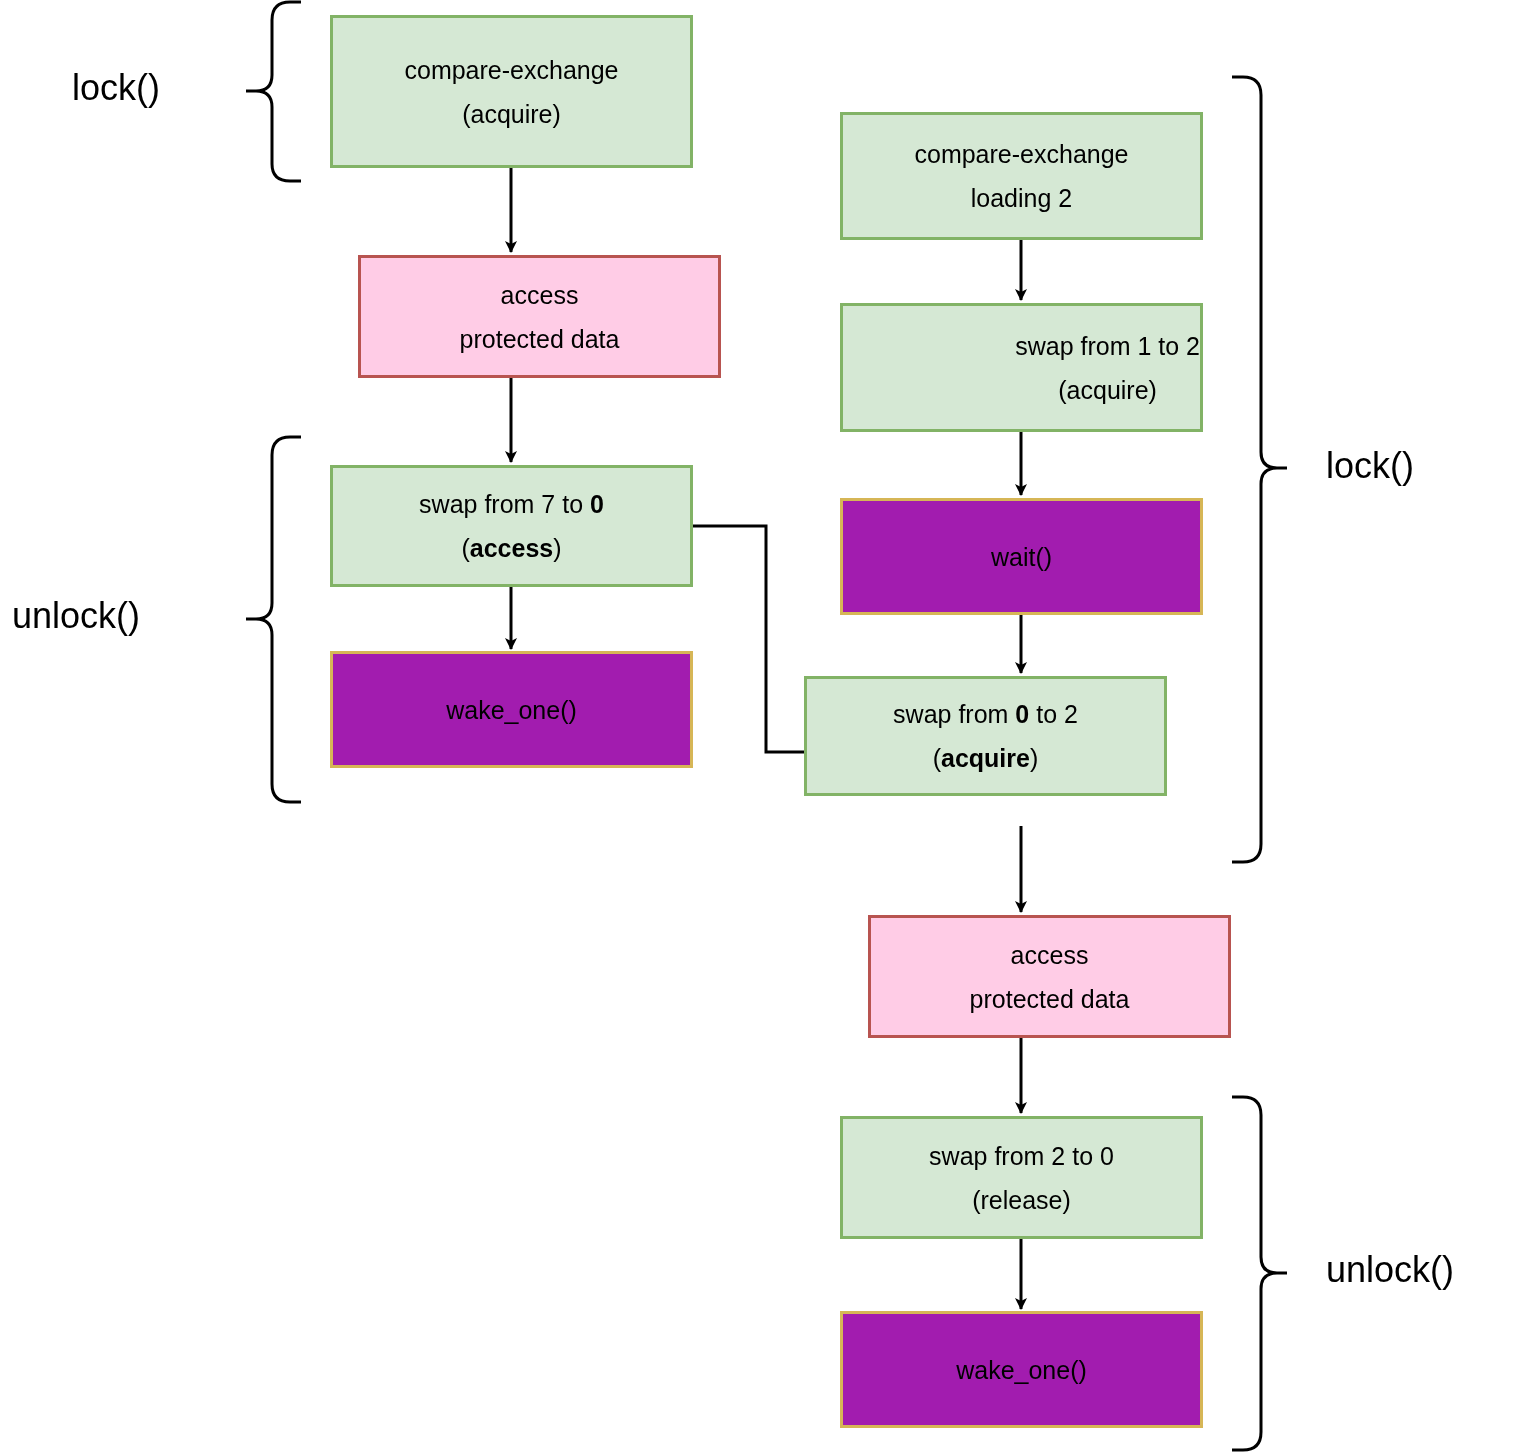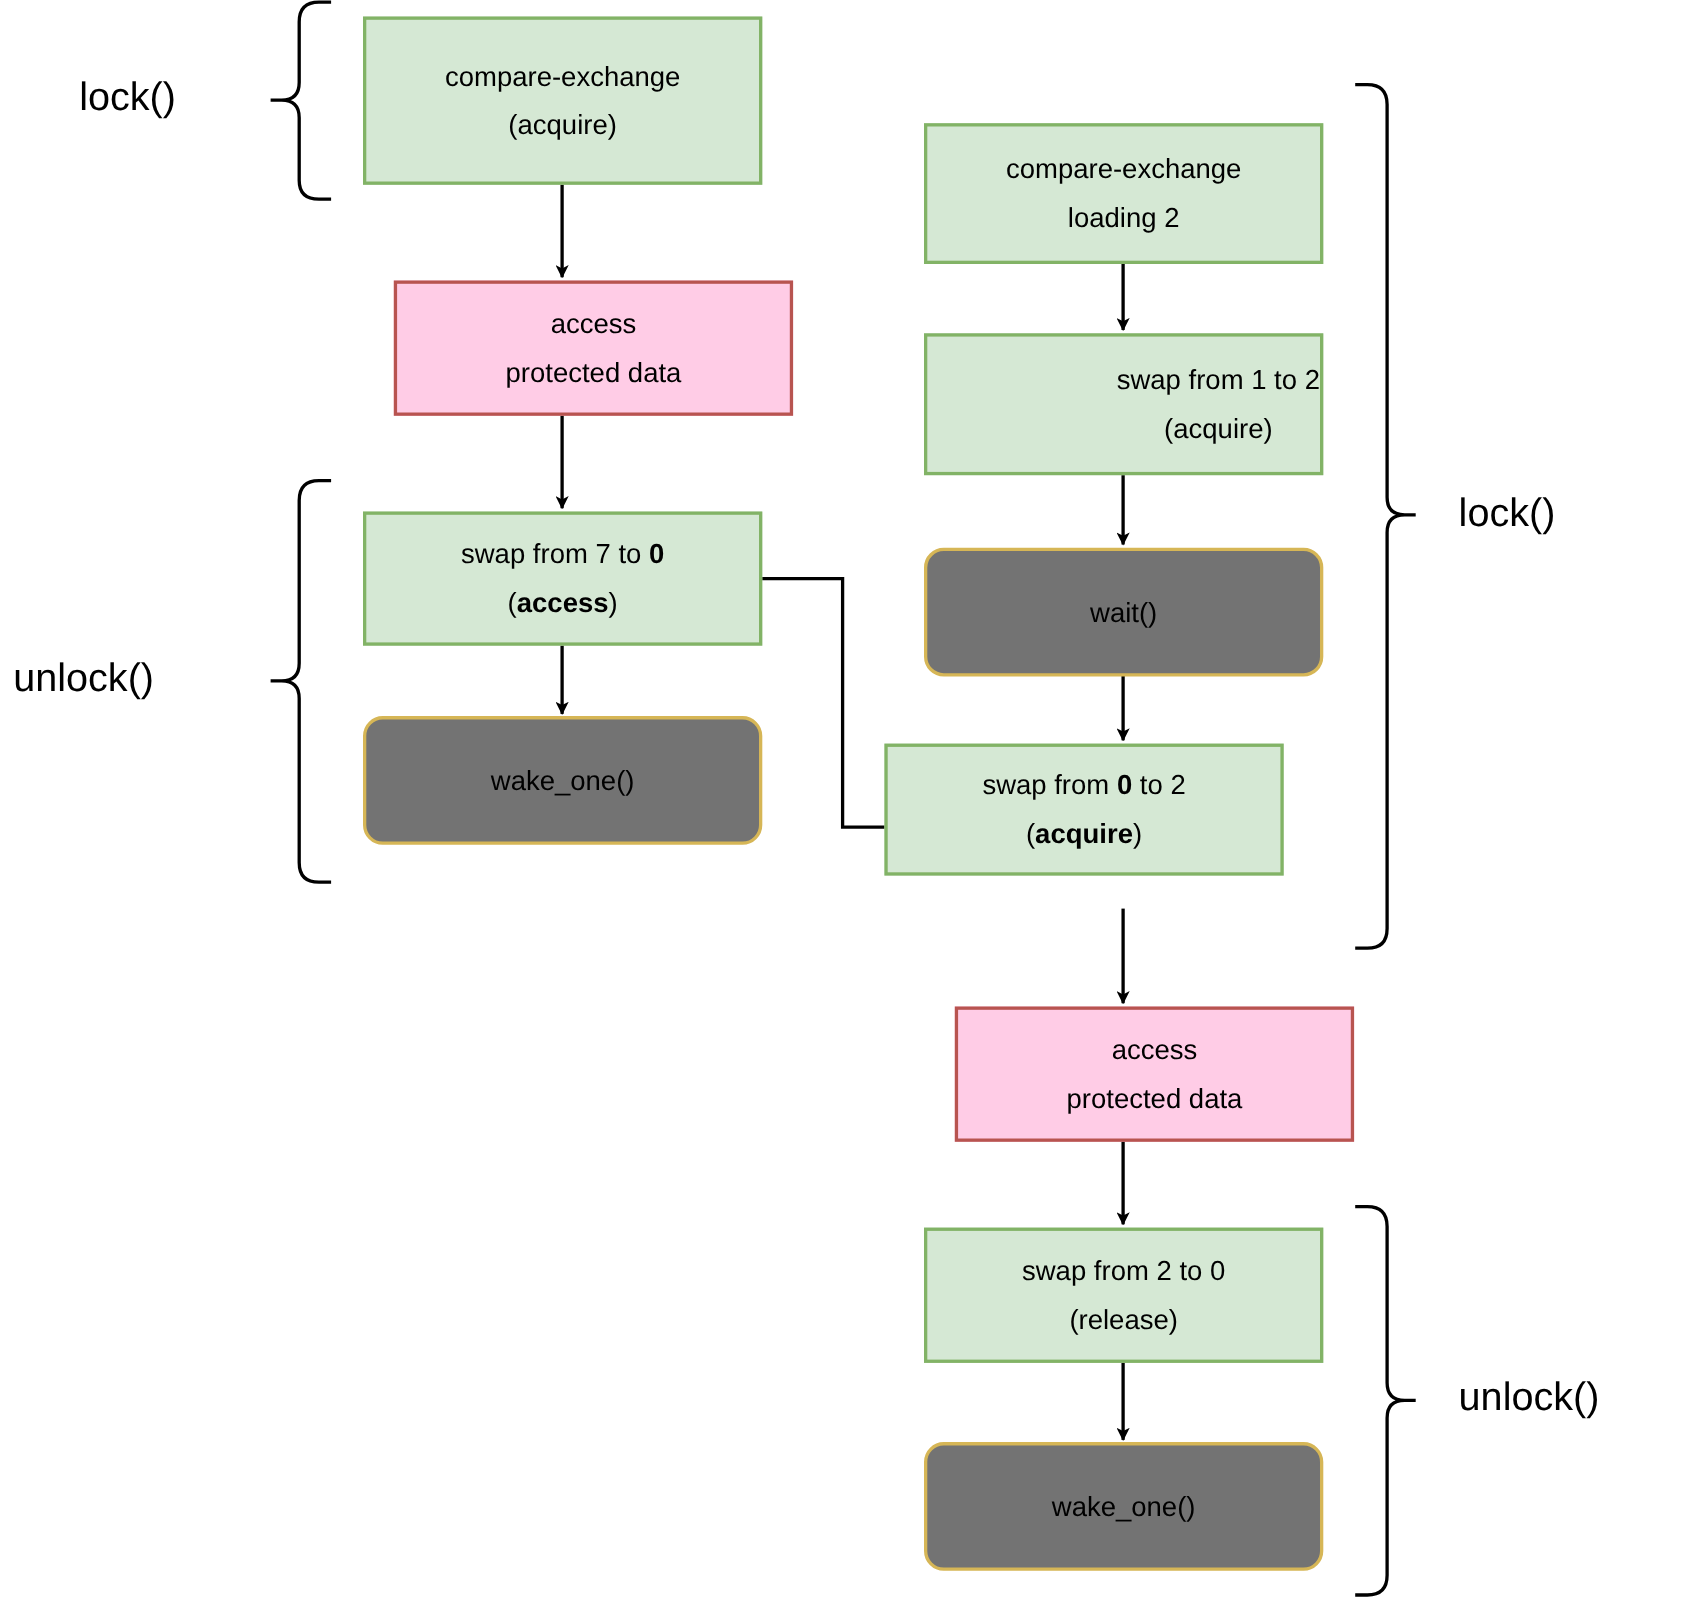--- a/index.html
+++ b/index.html
@@ -6,21 +6,21 @@
     body { width: 1533px; height: 1452px; position: relative; overflow: hidden;
            font-family: "Liberation Sans", "DejaVu Sans", sans-serif; color: #000; }
     #diagram { position: absolute; left: 0; top: 0; width: 1533px; height: 1452px; }
     .node { position: absolute; box-sizing: border-box; border: 3px solid;
             display: flex; align-items: center; justify-content: center; text-align: center;
             font-size: 25px; line-height: 44px; }
     .node .line { display: block; white-space: nowrap; }
     .node b { font-weight: bold; }
     .green  { background: #d5e8d4; border-color: #82b366; }
     .pink   { background: #ffcce6; border-color: #b85450; margin-left: 28px; }
-    .yellow { background: #737373; border-color: #d6b656; border-radius: 18px; }
+    .yellow { background: #a21caf; border-color: #d6b656; }
     .label { position: absolute; font-size: 36px; line-height: 56px; white-space: nowrap; }
   </style>
 </head>
 <body>
 
 <div id="diagram">
   <svg width="1533" height="1452" style="position:absolute;left:0;top:0">
     <defs>
       <marker id="arrow" viewBox="0 0 12 12" refX="11" refY="6" markerWidth="12" markerHeight="12" markerUnits="userSpaceOnUse" orient="auto">
         <path d="M0,0 L12,6 L0,12 L3,6 Z" fill="#000"></path>

